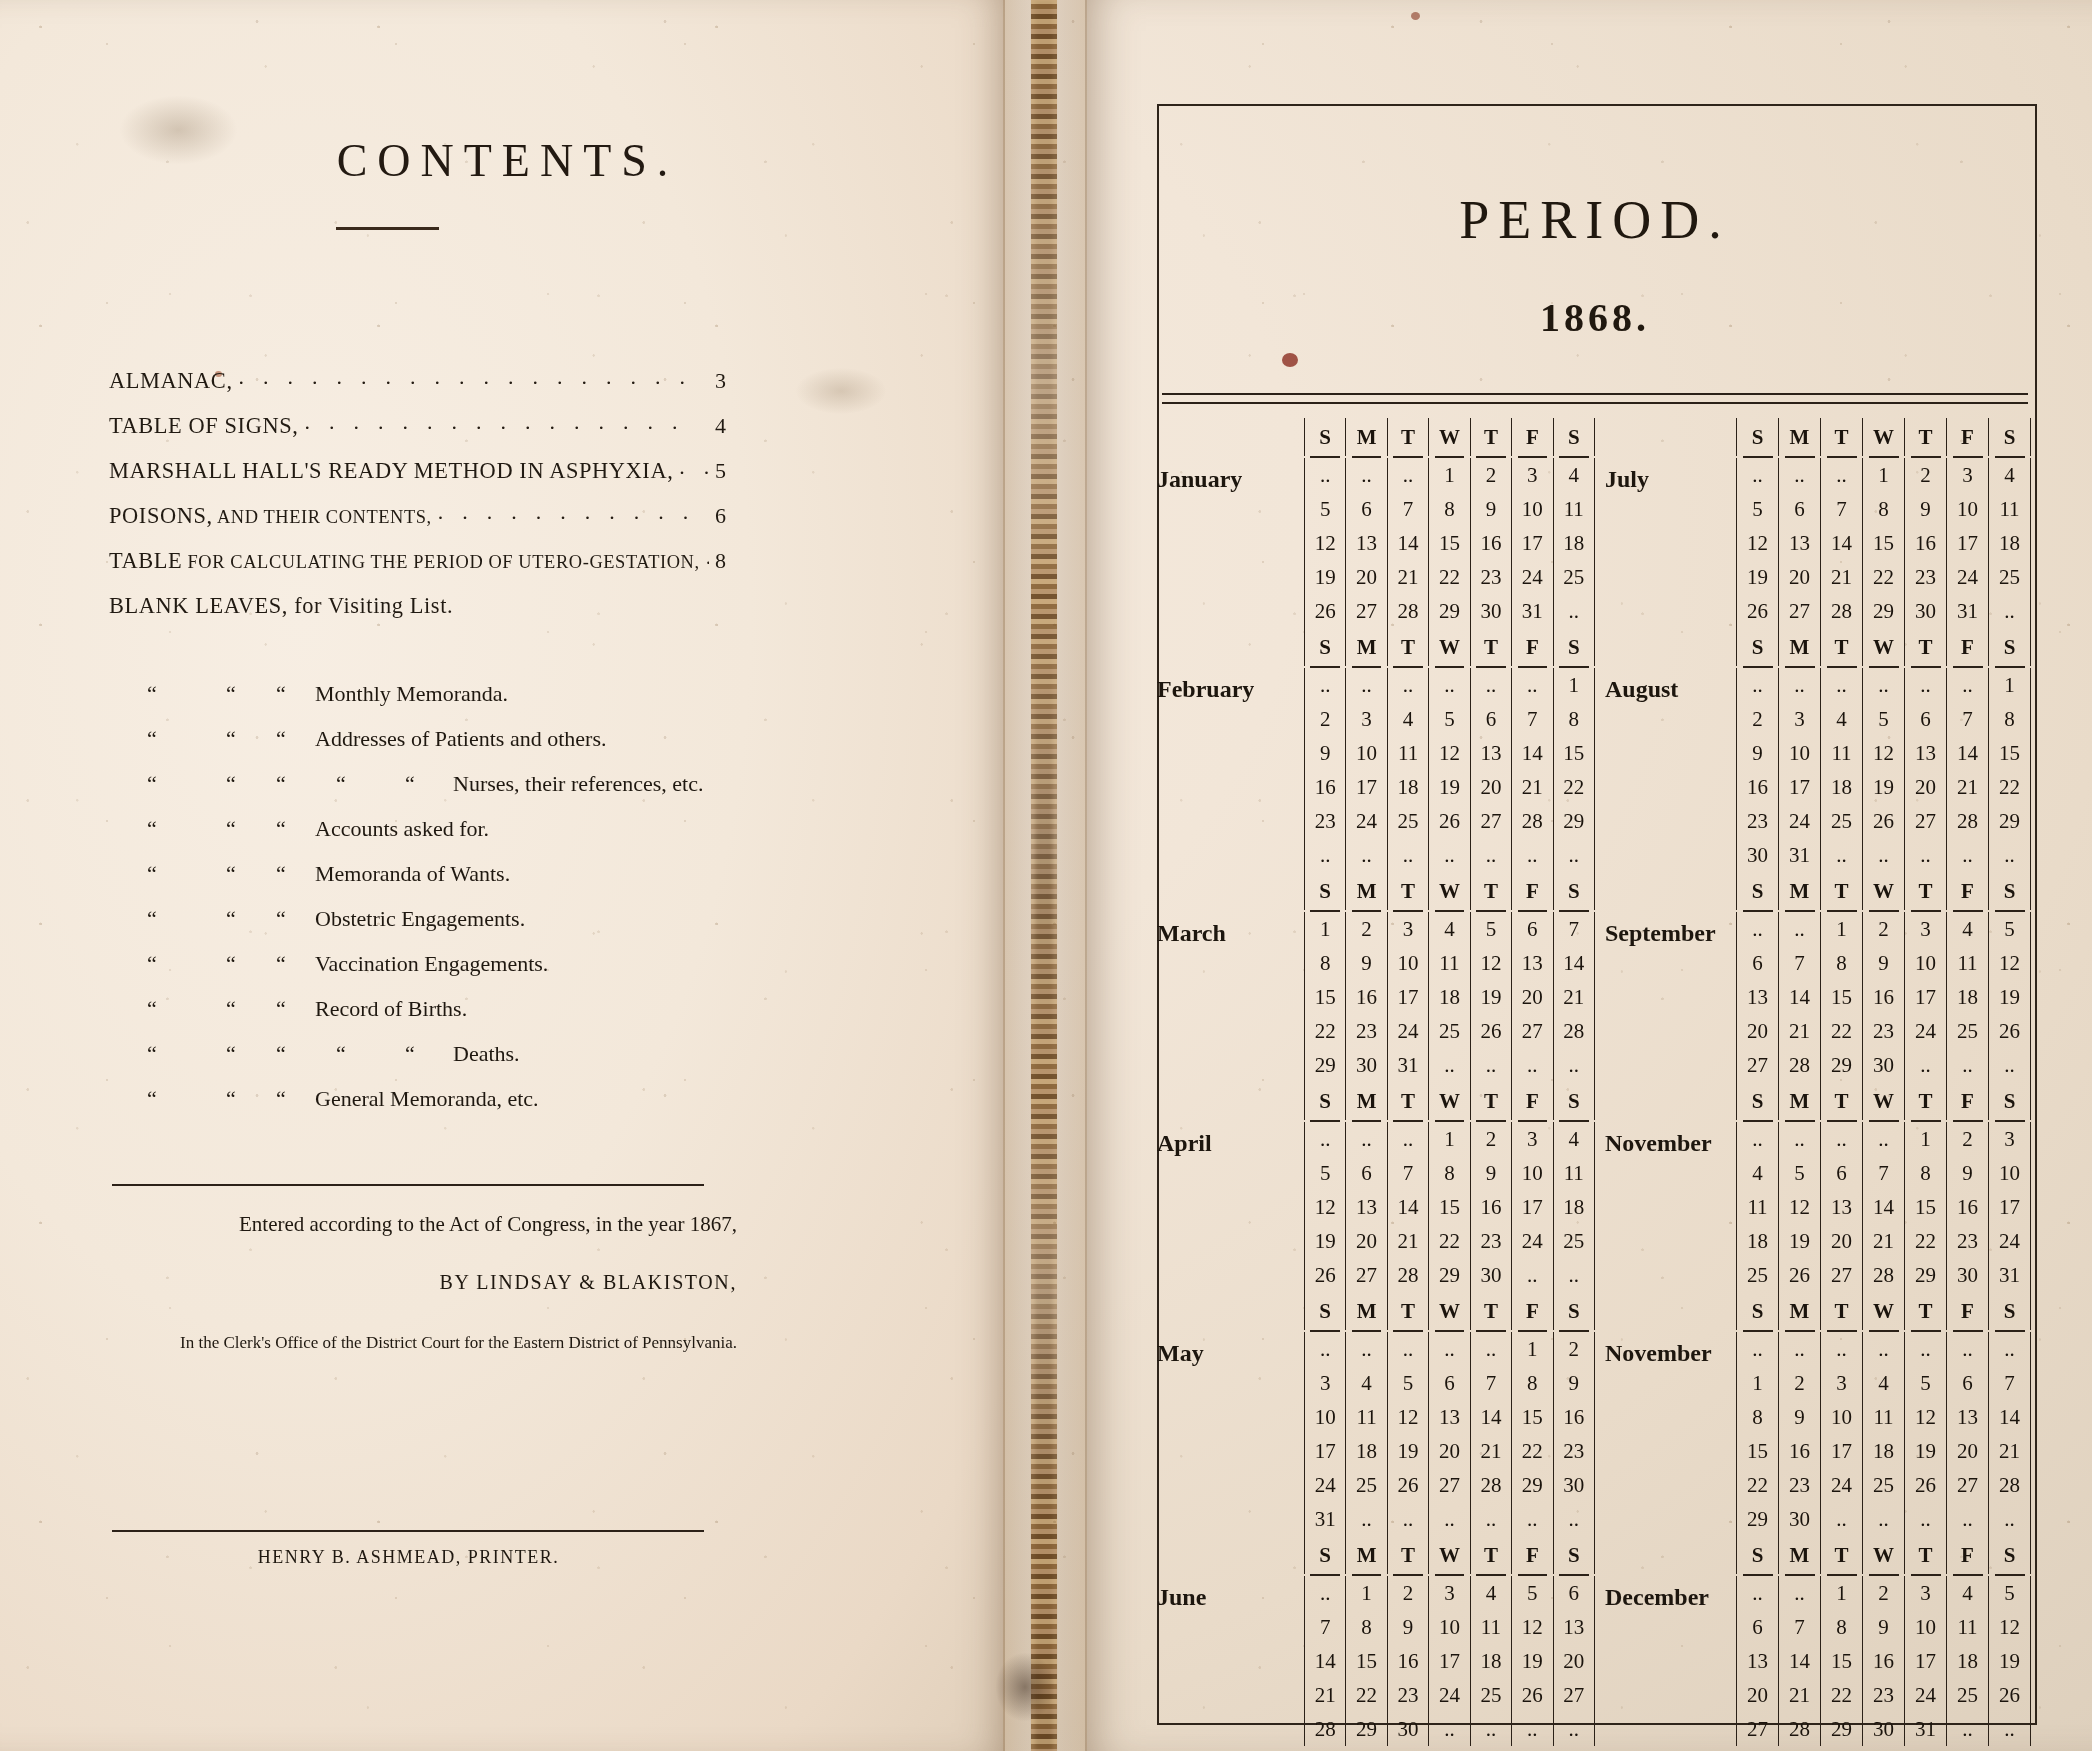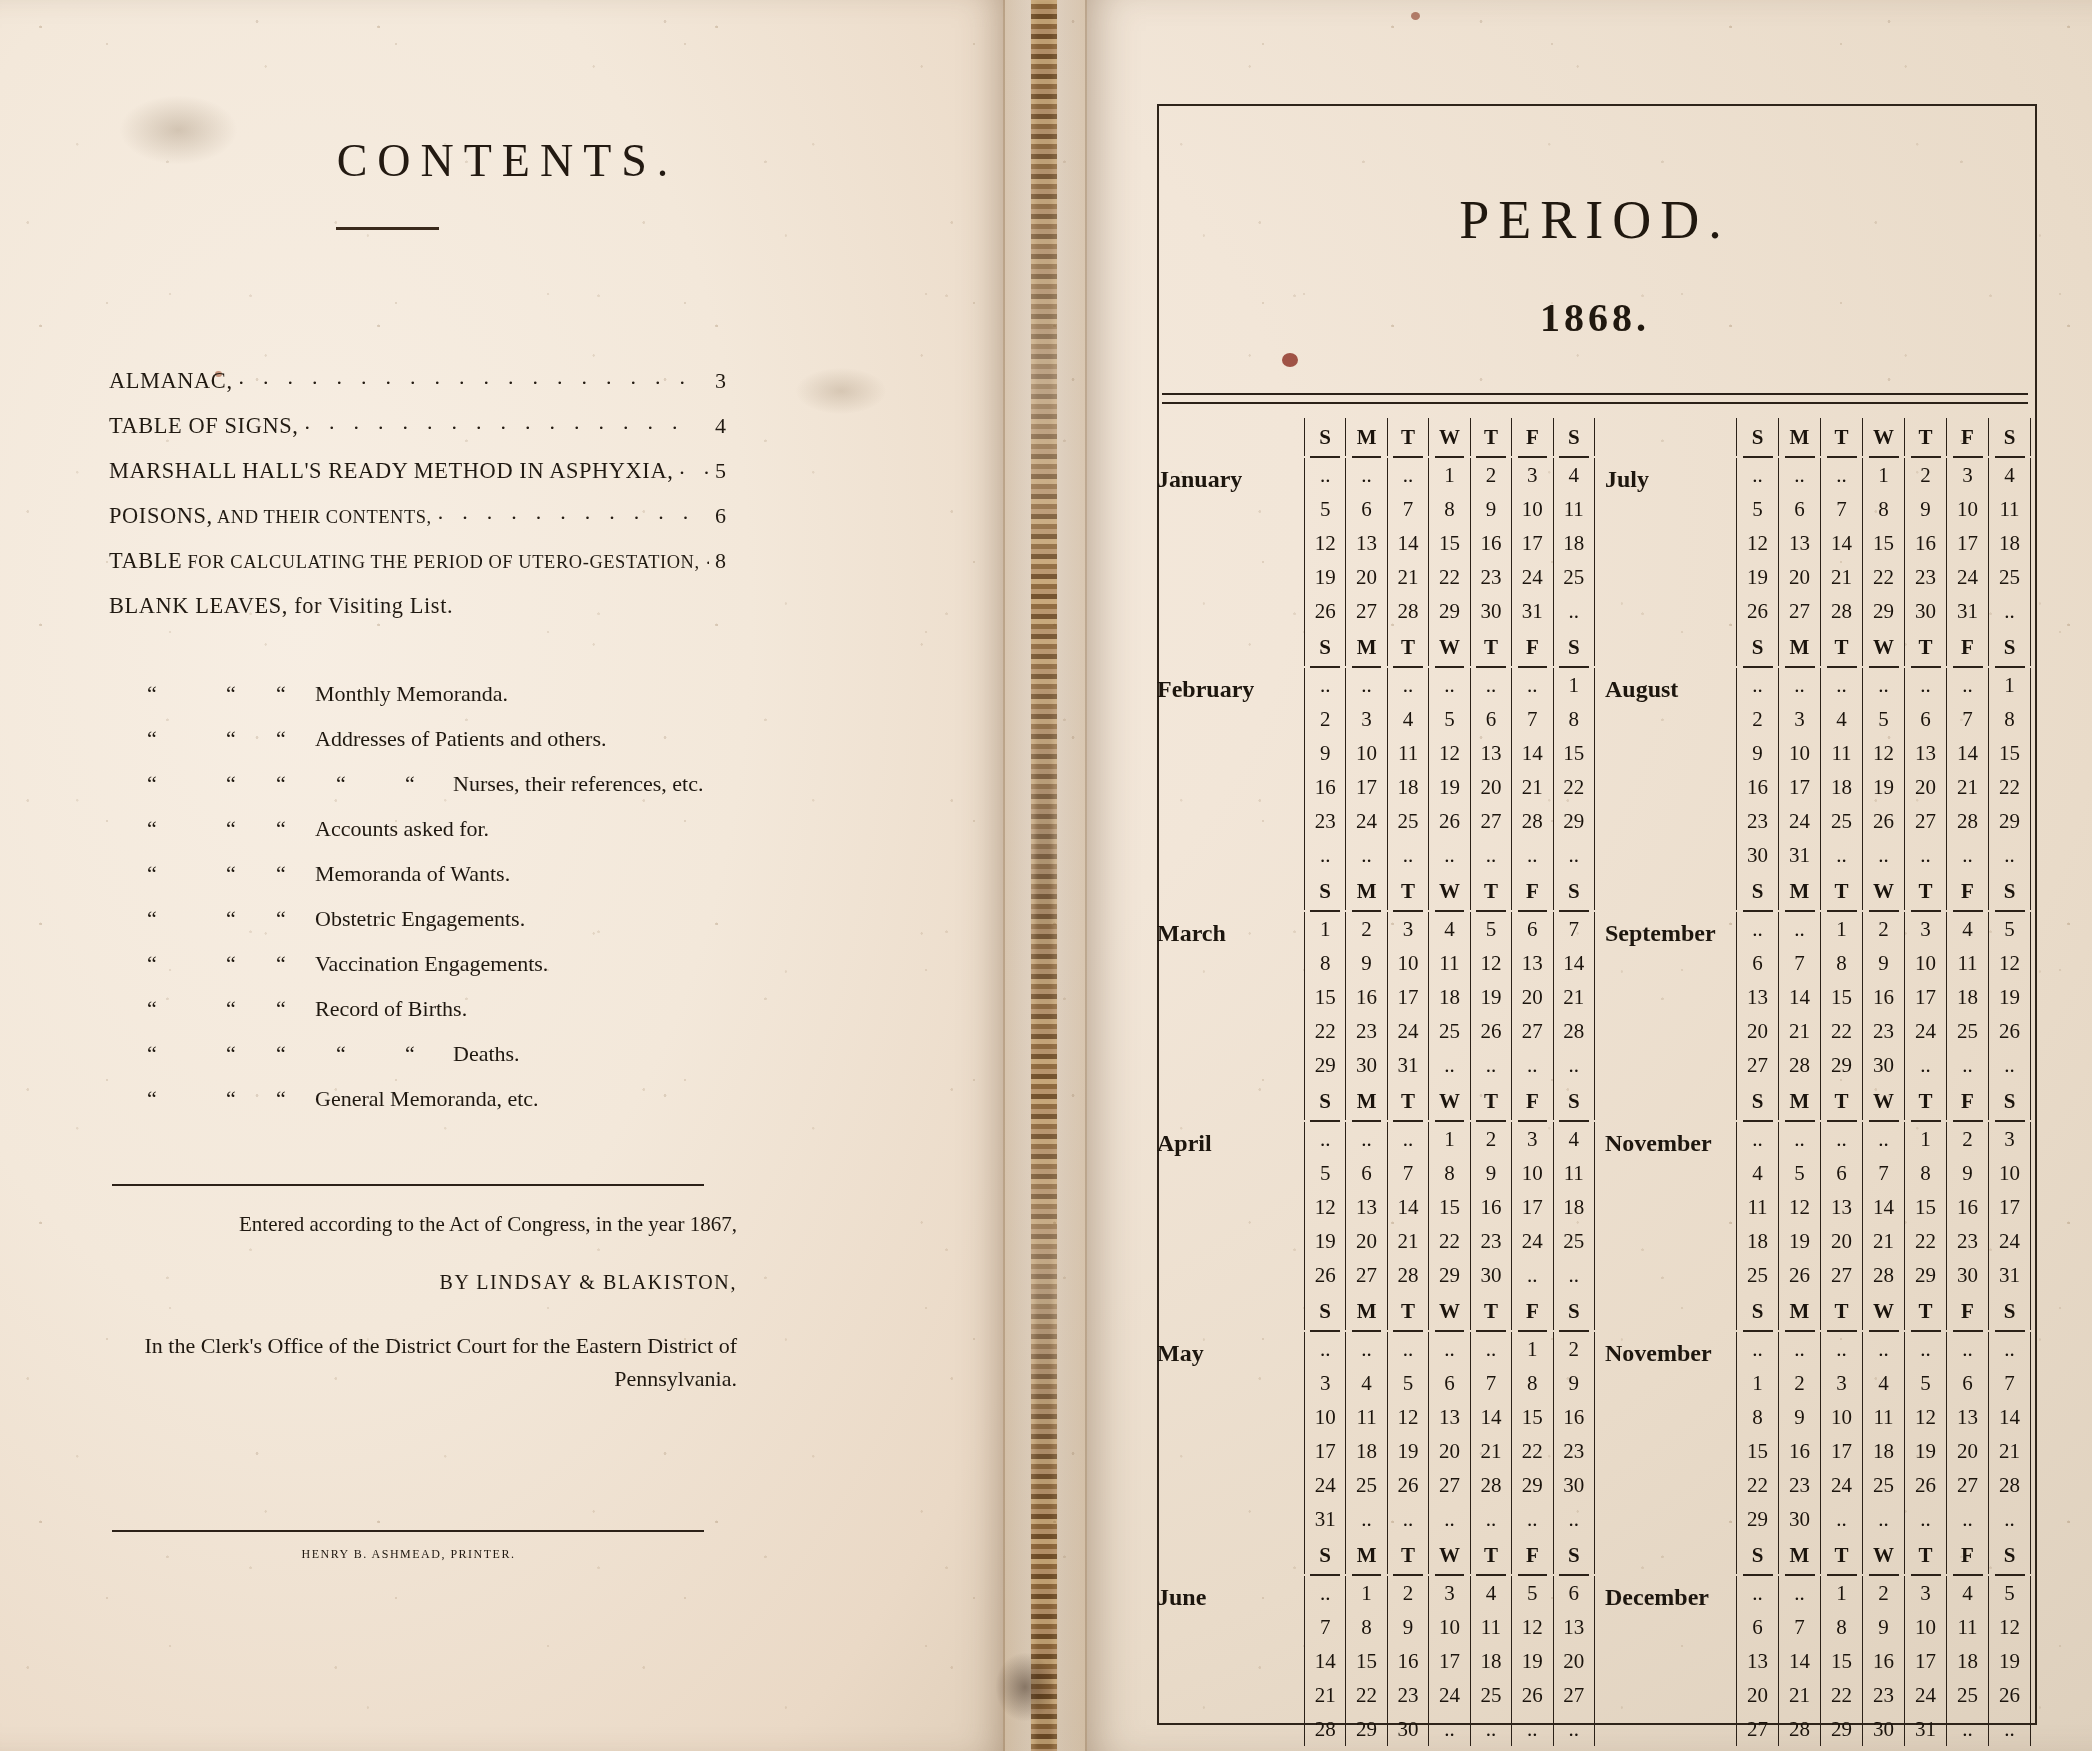--- a/index.html
+++ b/index.html
@@ -90,24 +90,24 @@
   .d3{width:28px;}
   .d4{width:92px;}
   .d5{width:46px;}
   .sub-text{padding-left:20px;margin-top:43px;}
   
   #rule-top{position:absolute;left:112px;top:1184px;width:592px;height:2px;background:#2c2118;}
   #copy{position:absolute;left:80px;top:1212px;width:657px;text-align:right;
     color:#1f1810;}
   #copy .l1{font-size:21px;}
   #copy .l2{font-size:20px;letter-spacing:1.6px;margin-top:34px;}
-  #copy .l3{font-size:22px;margin-top:36px;line-height:1.48;}
+  #copy .l3{font-size:17px;margin-top:36px;line-height:1.48;}
   #rule-bot{position:absolute;left:112px;top:1530px;width:592px;height:2px;background:#2c2118;}
   #printer{position:absolute;left:80px;top:1547px;width:657px;text-align:center;
-    font-size:12px;letter-spacing:1.5px;color:#1f1810;}
+    font-size:18px;letter-spacing:1.5px;color:#1f1810;}
   
   #alm-frame{position:absolute;left:1157px;top:104px;width:876px;height:1617px;
     border:2px solid #2e241a;}
   #alm-title{position:absolute;left:1157px;top:189px;width:876px;text-align:center;
     font-size:54px;letter-spacing:9px;color:#20180f;}
   #alm-year{position:absolute;left:1157px;top:294px;width:876px;text-align:center;
     font-size:40px;letter-spacing:4px;font-weight:bold;color:#20180f;
     font-family:"Liberation Serif",serif;}
   #alm-rule1{position:absolute;left:1162px;top:393px;width:866px;height:2px;background:#2b2118;}
   #alm-rule2{position:absolute;left:1162px;top:402px;width:866px;height:2px;background:#2b2118;}

